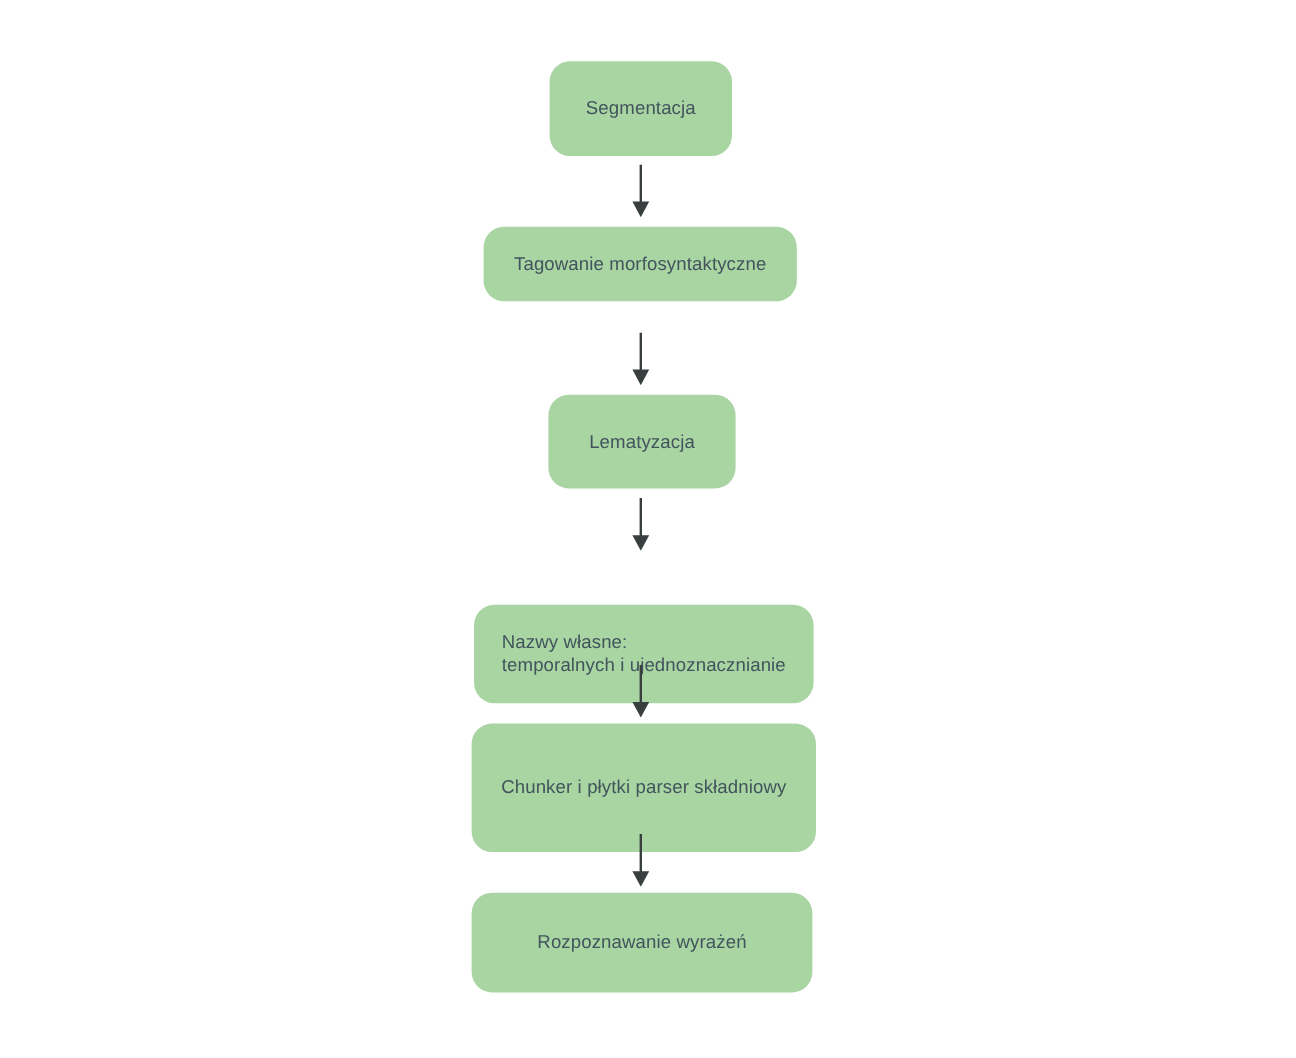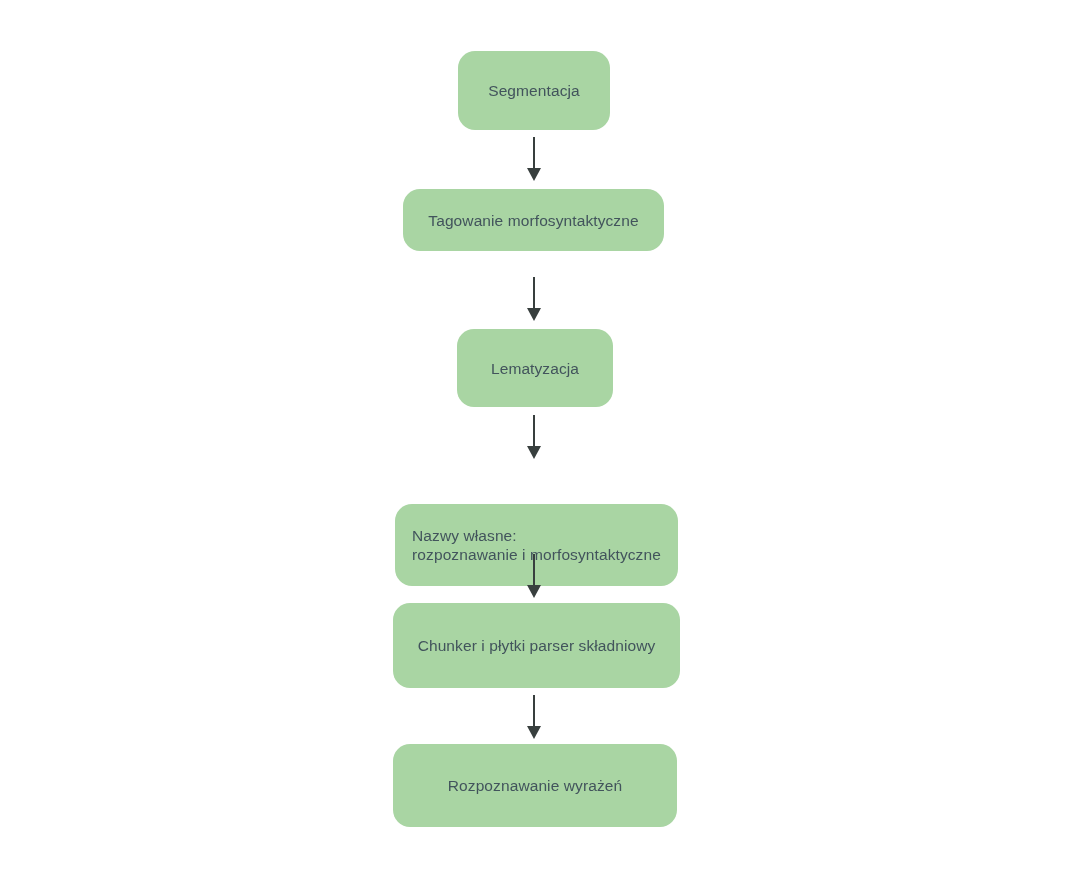--- a/index.html
+++ b/index.html
@@ -31,21 +31,21 @@
   .label.left   { text-align: left; }
   .arrow {
     position: absolute;
     display: block;
   }
   
   .s1 { left: 458px; top: 51px;  width: 152px; height: 79px; }
   .s2 { left: 403px; top: 189px; width: 261px; height: 62px; }
   .s3 { left: 457px; top: 329px; width: 156px; height: 78px; }
   .s4 { left: 395px; top: 466px; width: 283px; height: 82px; margin-top: 38px; }
-  .s5 { left: 393px; top: 603px; width: 287px; height: 85px; }
+  .s5 { left: 393px; top: 603px; width: 287px; height: 107px; }
   .s6 { left: 393px; top: 744px; width: 284px; height: 83px; align-items: center; }
   
   .a1 { left: 526px; top: 137px; }
   .a2 { left: 526px; top: 277px; }
   .a3 { left: 526px; top: 415px; }
   .a4 { left: 526px; top: 554px; }
   .a5 { left: 526px; top: 695px; }
 </style>
 </head>
 <body>
@@ -75,21 +75,21 @@
   </div>
 
   <svg class="arrow a3" width="16" height="44" viewBox="0 0 16 44">
     <line x1="8" y1="0" x2="8" y2="33" stroke="#383f3e" stroke-width="2"></line>
     <polygon points="1,31 15,31 8,44" fill="#383f3e"></polygon>
   </svg>
 
   <div class="box s4">
     <div class="label left">
       <div>Nazwy własne:</div>
-      <div>rozpoznawanie i morfosyntaktyczne</div>
+      <div>temporalnych i ujednoznacznianie</div>
     </div>
   </div>
 
   <svg class="arrow a4" width="16" height="44" viewBox="0 0 16 44">
     <line x1="8" y1="0" x2="8" y2="33" stroke="#383f3e" stroke-width="2"></line>
     <polygon points="1,31 15,31 8,44" fill="#383f3e"></polygon>
   </svg>
 
   <div class="box s5">
     <div class="label center">Chunker i płytki parser składniowy</div>

